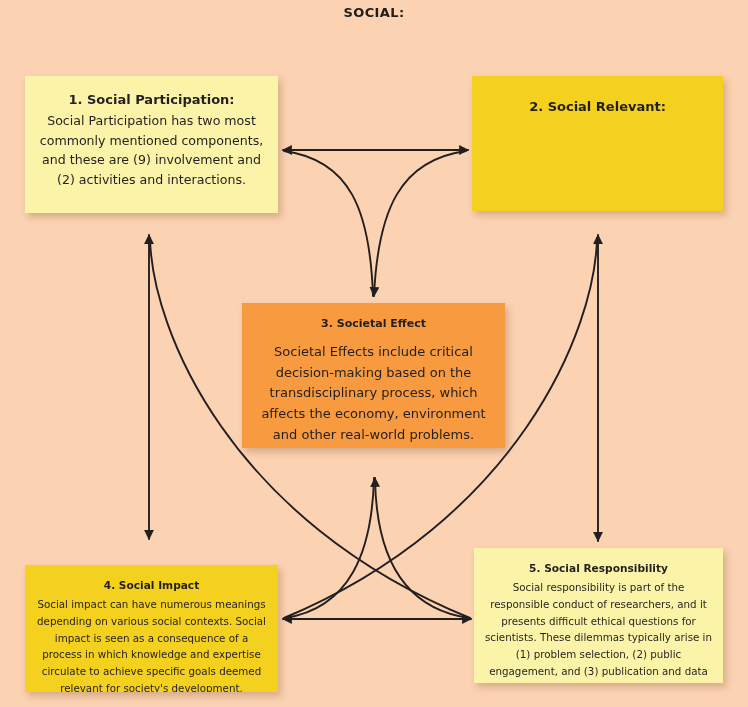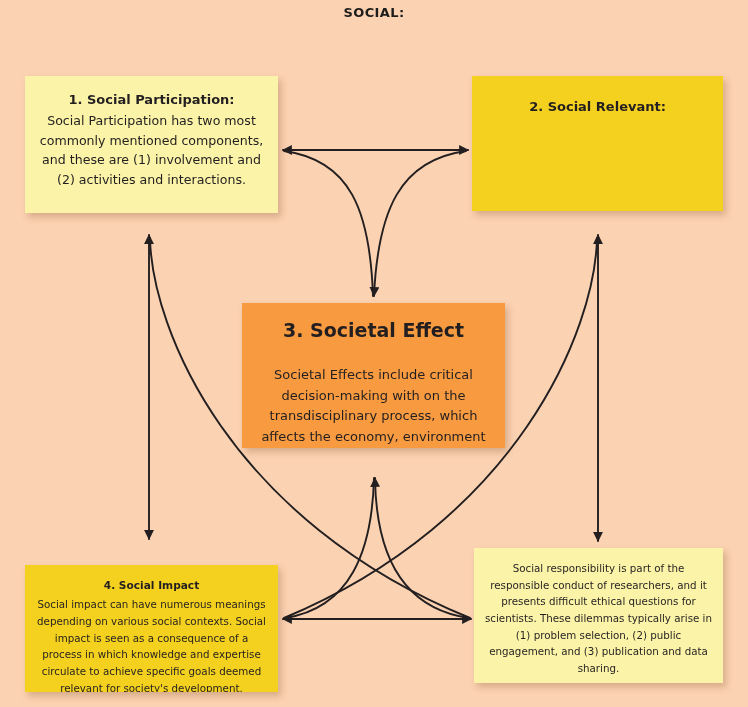--- a/index.html
+++ b/index.html
@@ -84,21 +84,21 @@
   #node-3 {
     left: 242px;
     top: 303px;
     width: 263px;
     height: 145px;
     background: #f79a40;
     padding: 12px 10px 0 10px;
     font-size: 13px;
     line-height: 1.58;
   }
-  #node-3 .title { font-size: 19px; margin-bottom: 20px; }
+  #node-3 .title { font-size: 11px; margin-bottom: 10px; }
 
   
   #node-4 {
     left: 25px;
     top: 545px;
     width: 253px;
     height: 127px;
     background: #f4d01f;
     padding: 12px 10px 0 10px;
     font-size: 10.3px;
@@ -151,34 +151,35 @@
 
       <line x1="283" y1="619" x2="471" y2="619" marker-start="url(#ah)" marker-end="url(#ah)"></line>
 
       <path d="M 285 618 C 350 608 372 552 374 478"></path>
       <path d="M 469 618 C 400 608 376 552 375 478" marker-end="url(#ah)"></path>
     </g>
   </svg>
 
   <div class="node" id="node-1">
     <span class="title">1. Social Participation:</span>
-    <span class="body">Social Participation has two most commonly mentioned components, and these are (1) involvement and (2) activities and interactions.</span>
+    <span class="body">Social Participation has two most commonly mentioned components, and these are (9) involvement and (2) activities and interactions.</span>
   </div>
 
   <div class="node" id="node-2">
     <span class="title">2. Social Relevant:</span>
   </div>
 
   <div class="node" id="node-3">
     <span class="title">3. Societal Effect</span>
-    <span class="body">Societal Effects include critical decision-making with on the transdisciplinary process, which affects the economy, environment and other real-world problems.</span>
+    <span class="body">Societal Effects include critical decision-making based on the transdisciplinary process, which affects the economy, environment and other real-world problems.</span>
   </div>
 
   <div class="node" id="node-4">
     <span class="title">4. Social Impact</span>
     <span class="body">Social impact can have numerous meanings depending on various social contexts. Social impact is seen as a consequence of a process in which knowledge and expertise circulate to achieve specific goals deemed relevant for society's development.</span>
   </div>
 
   <div class="node" id="node-5">
+    <span class="title">5. Social Responsibility</span>
     <span class="body">Social responsibility is part of the responsible conduct of researchers, and it presents difficult ethical questions for scientists. These dilemmas typically arise in (1) problem selection, (2) public engagement, and (3) publication and data sharing.</span>
   </div>
 
 </div>
 
 </body></html>

